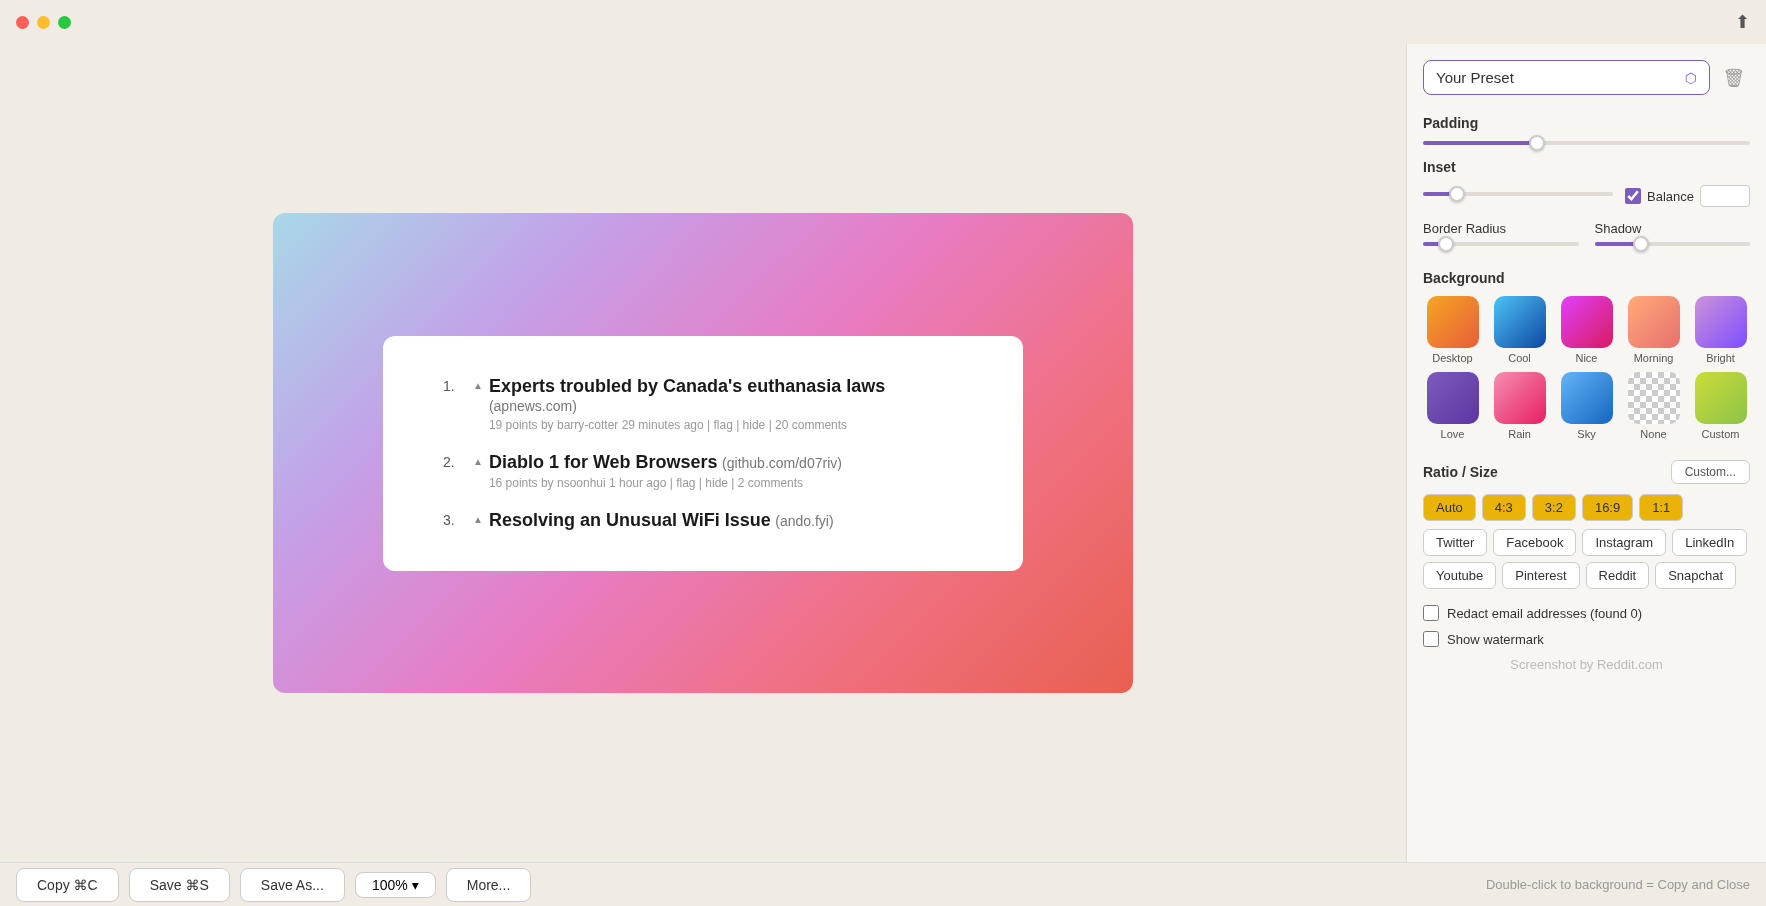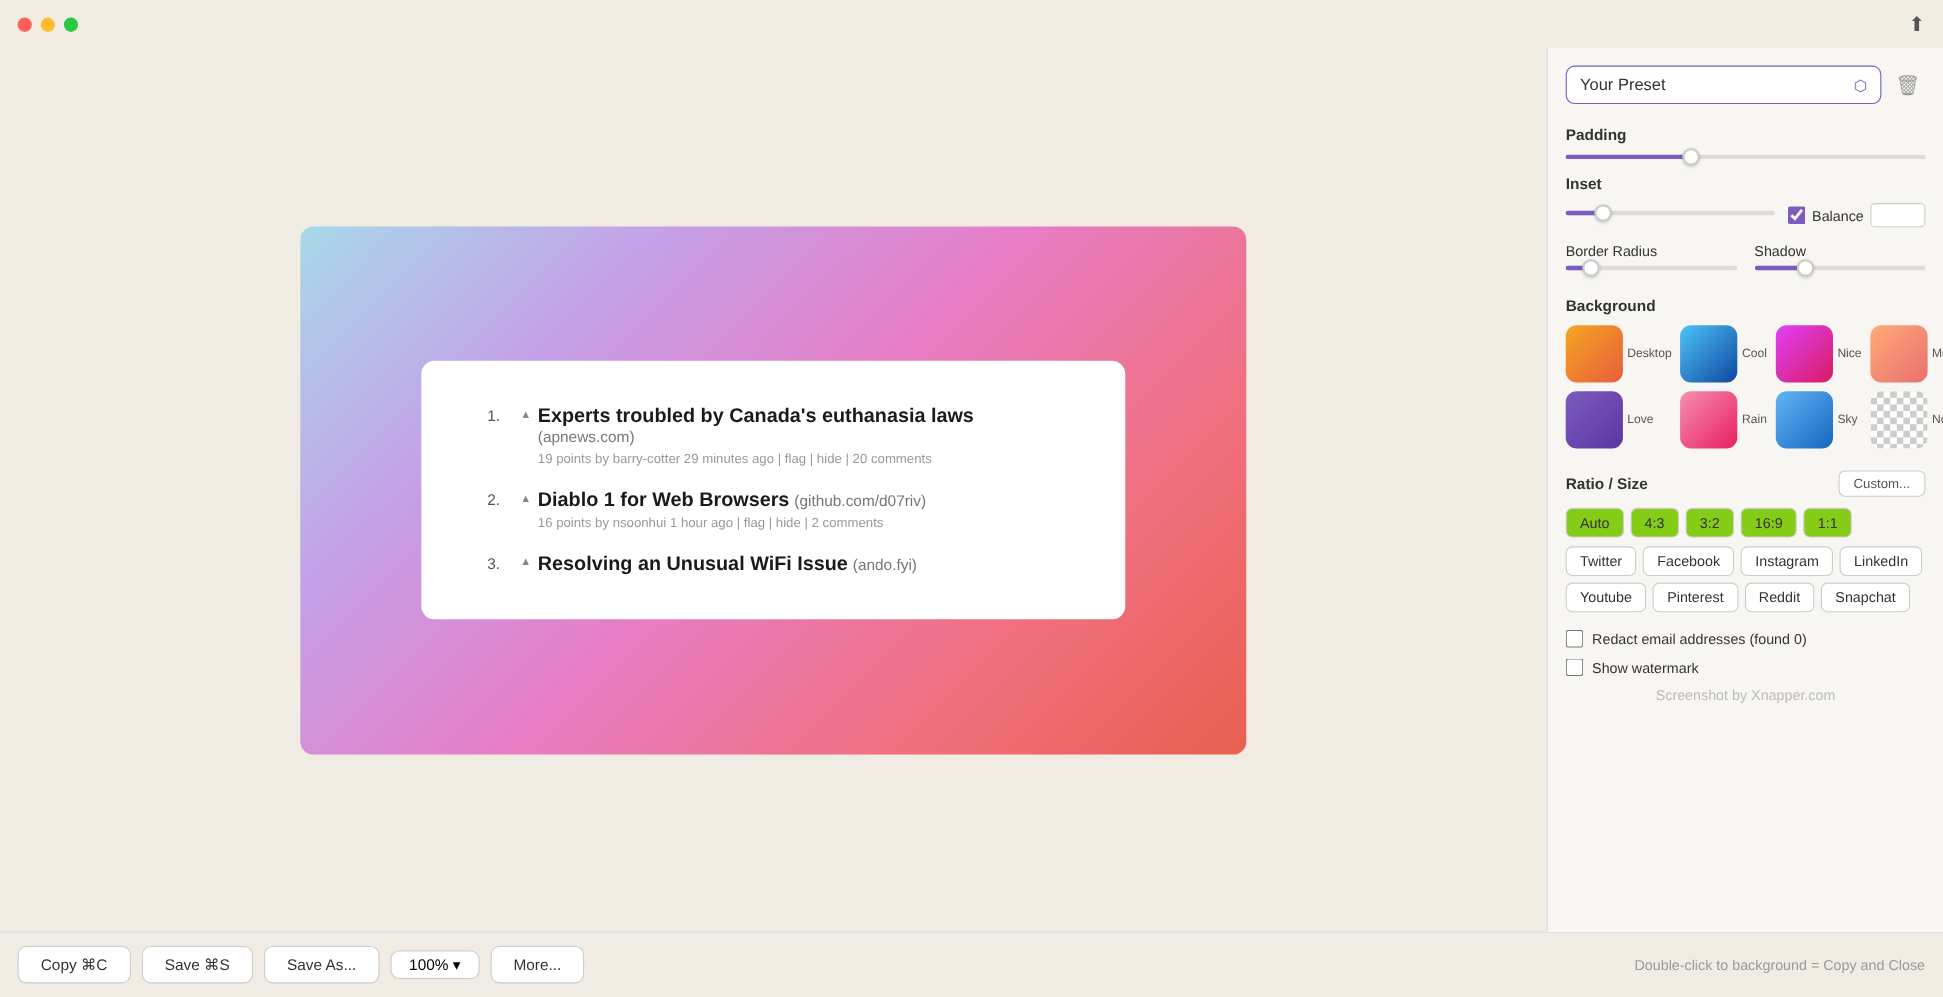--- a/index.html
+++ b/index.html
@@ -118,21 +118,21 @@
       color: #777;
     }
     .news-meta {
       font-size: 12px;
       color: #999;
       margin-top: 3px;
     }
 
     
     .bottom-toolbar {
-      height: 59px;
+      height: 44px;
       background: #f0ece4;
       border-top: 1px solid #ddd;
       display: flex;
       align-items: center;
       padding: 0 16px;
       gap: 10px;
       flex-shrink: 0;
     }
 
     .toolbar-btn {
@@ -302,21 +302,21 @@
 
     
     .bg-grid {
       display: grid;
       grid-template-columns: repeat(5, 1fr);
       gap: 8px;
       margin-bottom: 20px;
     }
     .bg-swatch-container {
       display: flex;
-      flex-direction: row;
+      flex-direction: column;
       align-items: center;
       gap: 4px;
     }
     .bg-swatch {
       width: 52px;
       height: 52px;
       border-radius: 10px;
       cursor: pointer;
     }
     .bg-label {
@@ -356,21 +356,21 @@
     .ratio-buttons {
       display: flex;
       flex-wrap: wrap;
       gap: 6px;
       margin-bottom: 8px;
     }
     .ratio-btn {
       padding: 5px 12px;
       border: 1px solid #ccc;
       border-radius: 6px;
-      background: #84cc16;
+      background: #eab308;
       font-size: 13px;
       cursor: pointer;
       color: #333;
     }
 
     .social-buttons {
       display: flex;
       flex-wrap: wrap;
       gap: 6px;
       margin-bottom: 16px;
@@ -590,21 +590,21 @@
     <div class="checkbox-row">
       <input type="checkbox" style="">
       <span class="checkbox-label">Redact email addresses (found 0)</span>
     </div>
 
     <div class="checkbox-row">
       <input type="checkbox" style="">
       <span class="checkbox-label">Show watermark</span>
     </div>
 
-    <div class="watermark-text">Screenshot by Xnapper.com</div>
+    <div class="watermark-text">Screenshot by Reddit.com</div>
   </div>
 </div>
 
 <div class="bottom-toolbar">
   <button class="toolbar-btn">Copy ⌘C</button>
   <button class="toolbar-btn">Save ⌘S</button>
   <button class="toolbar-btn">Save As...</button>
   <div class="zoom-btn">
     <span>100%</span>
     <span>▾</span>

